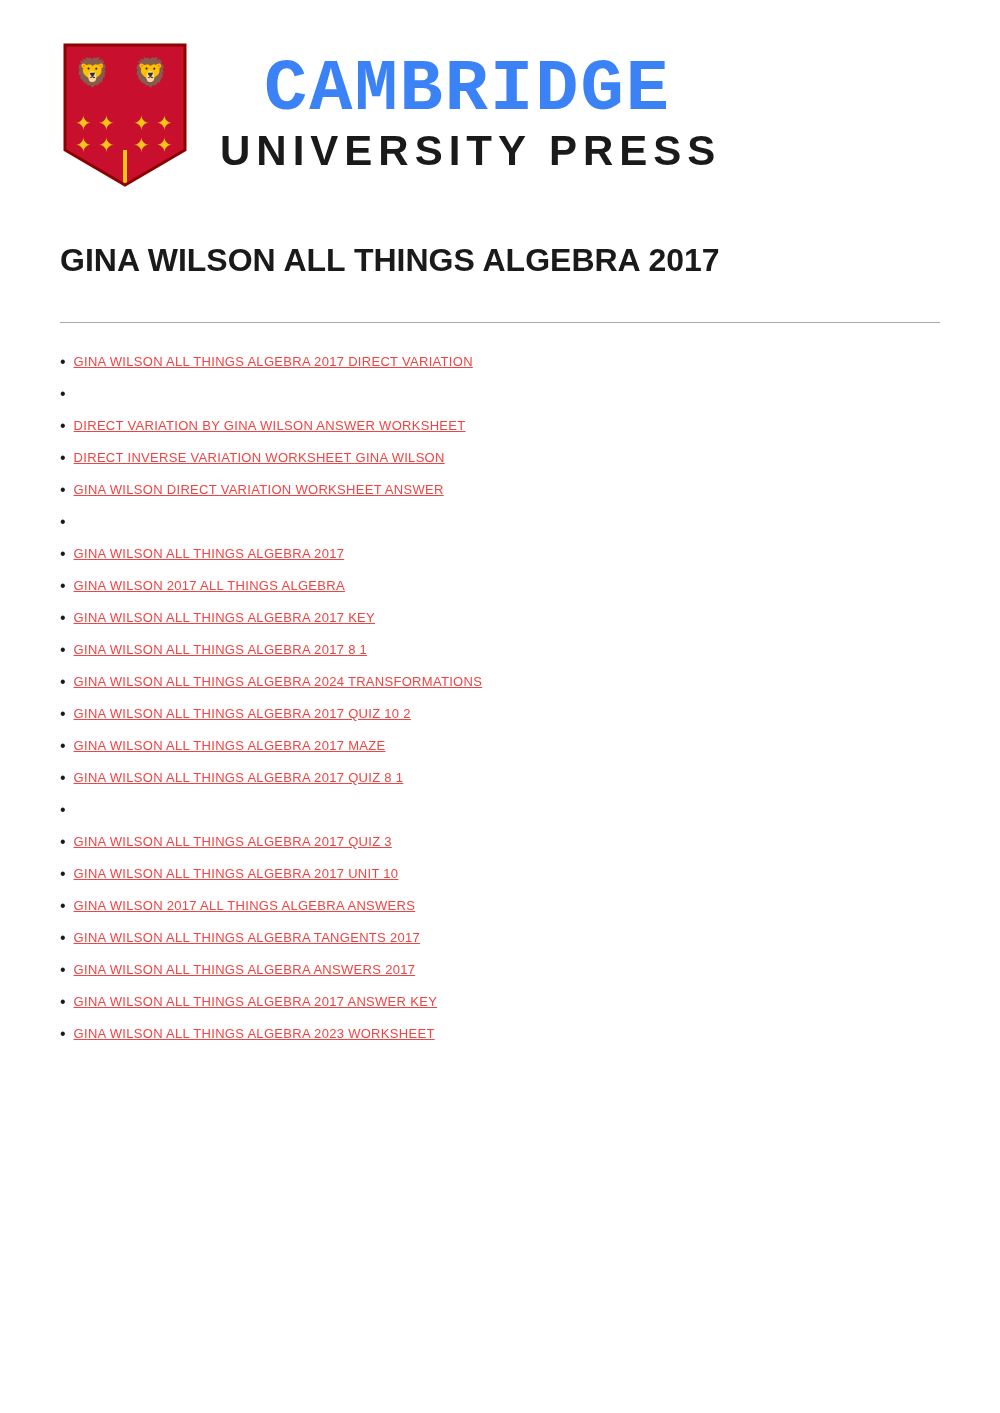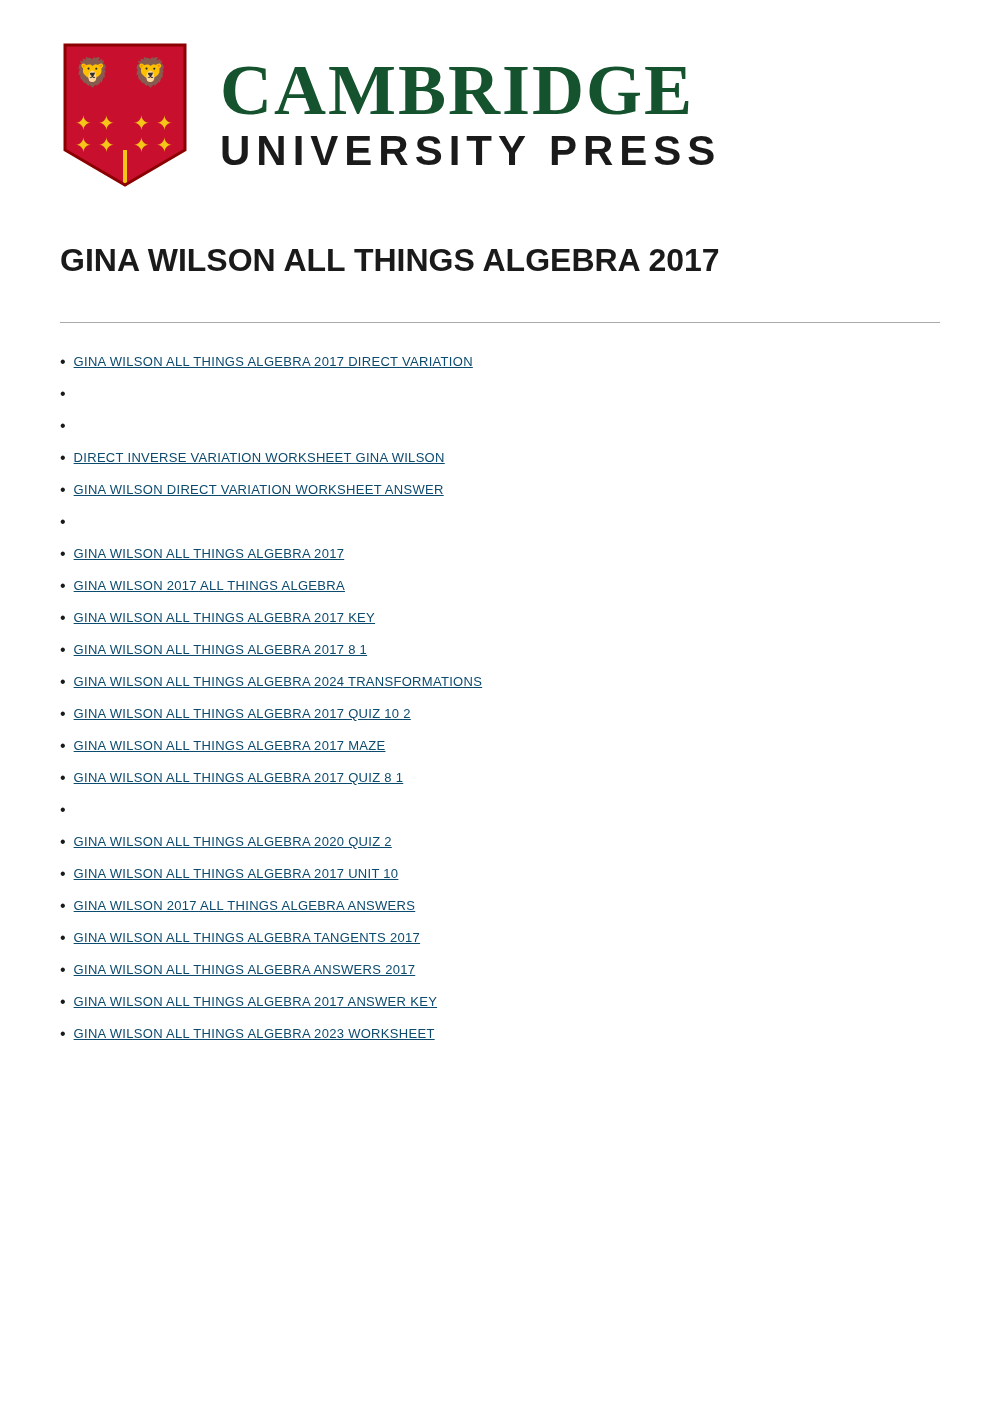--- a/index.html
+++ b/index.html
@@ -31,24 +31,25 @@
 
     .cambridge-title {
       display: flex;
       flex-direction: column;
       justify-content: center;
     }
 
     .cambridge-title .cambridge-text {
       font-size: 72px;
       font-weight: 900;
-      color: #14532d;
+      color: #3b82f6;
       letter-spacing: 2px;
-      font-family: Liberation Serif, serif;
+      font-family: Liberation Mono, monospace;
       line-height: 1;
+      margin-left: 44px;
     }
 
     .cambridge-title .university-press-text {
       font-size: 42px;
       font-weight: 700;
       color: #1a1a1a;
       letter-spacing: 6px;
       font-family: Arial, Helvetica, sans-serif;
       line-height: 1.2;
     }
@@ -82,21 +83,21 @@
     }
 
     .bullet {
       color: #1a1a1a;
       margin-right: 8px;
       font-size: 16px;
       flex-shrink: 0;
     }
 
     .link-item a {
-      color: #0c4a6e;
+      color: #ef4444;
       text-decoration: underline;
       font-size: 13px;
       font-family: Arial, Helvetica, sans-serif;
       letter-spacing: 0.3px;
     }
   </style>
 </head>
 <body>
 
 <div class="header">
@@ -147,20 +148,21 @@
 <div class="links-section">
 <div class="link-item">
       <span class="bullet">•</span>
       <a href="#">GINA WILSON ALL THINGS ALGEBRA 2017 DIRECT VARIATION</a>
     </div>
     <div class="link-item">
       <span class="bullet">•</span>
     </div>
     <div class="link-item">
       <span class="bullet">•</span>
+      <a href="#">DIRECT VARIATION BY GINA WILSON ANSWER WORKSHEET</a>
     </div>
     <div class="link-item">
       <span class="bullet">•</span>
       <a href="#">DIRECT INVERSE VARIATION WORKSHEET GINA WILSON</a>
     </div>
     <div class="link-item">
       <span class="bullet">•</span>
       <a href="#">GINA WILSON DIRECT VARIATION WORKSHEET ANSWER</a>
     </div>
     <div class="link-item">
@@ -196,21 +198,21 @@
     </div>
     <div class="link-item">
       <span class="bullet">•</span>
       <a href="#">GINA WILSON ALL THINGS ALGEBRA 2017 QUIZ 8 1</a>
     </div>
     <div class="link-item">
       <span class="bullet">•</span>
     </div>
     <div class="link-item">
       <span class="bullet">•</span>
-      <a href="#">GINA WILSON ALL THINGS ALGEBRA 2020 QUIZ 2</a>
+      <a href="#">GINA WILSON ALL THINGS ALGEBRA 2017 QUIZ 3</a>
     </div>
     <div class="link-item">
       <span class="bullet">•</span>
       <a href="#">GINA WILSON ALL THINGS ALGEBRA 2017 UNIT 10</a>
     </div>
     <div class="link-item">
       <span class="bullet">•</span>
       <a href="#">GINA WILSON 2017 ALL THINGS ALGEBRA ANSWERS</a>
     </div>
     <div class="link-item">

